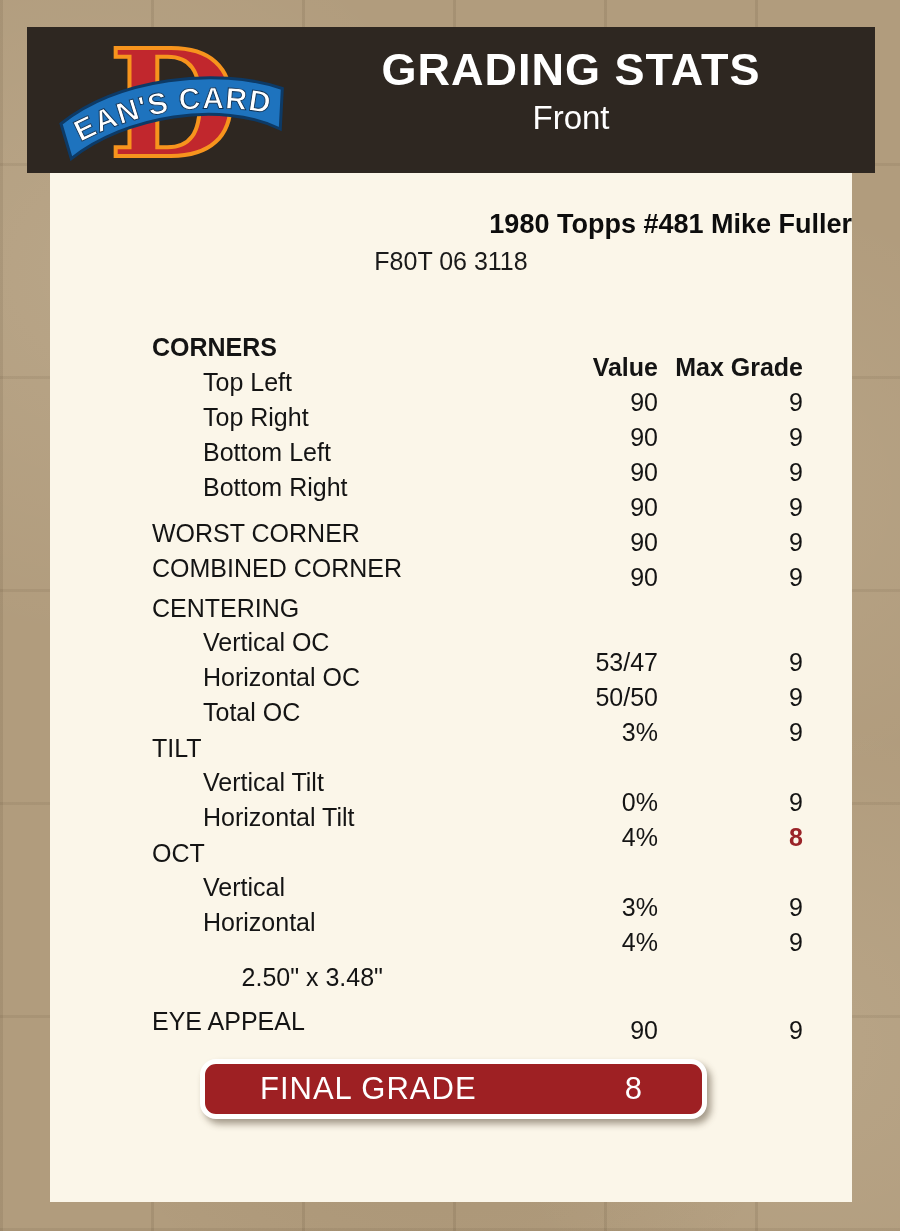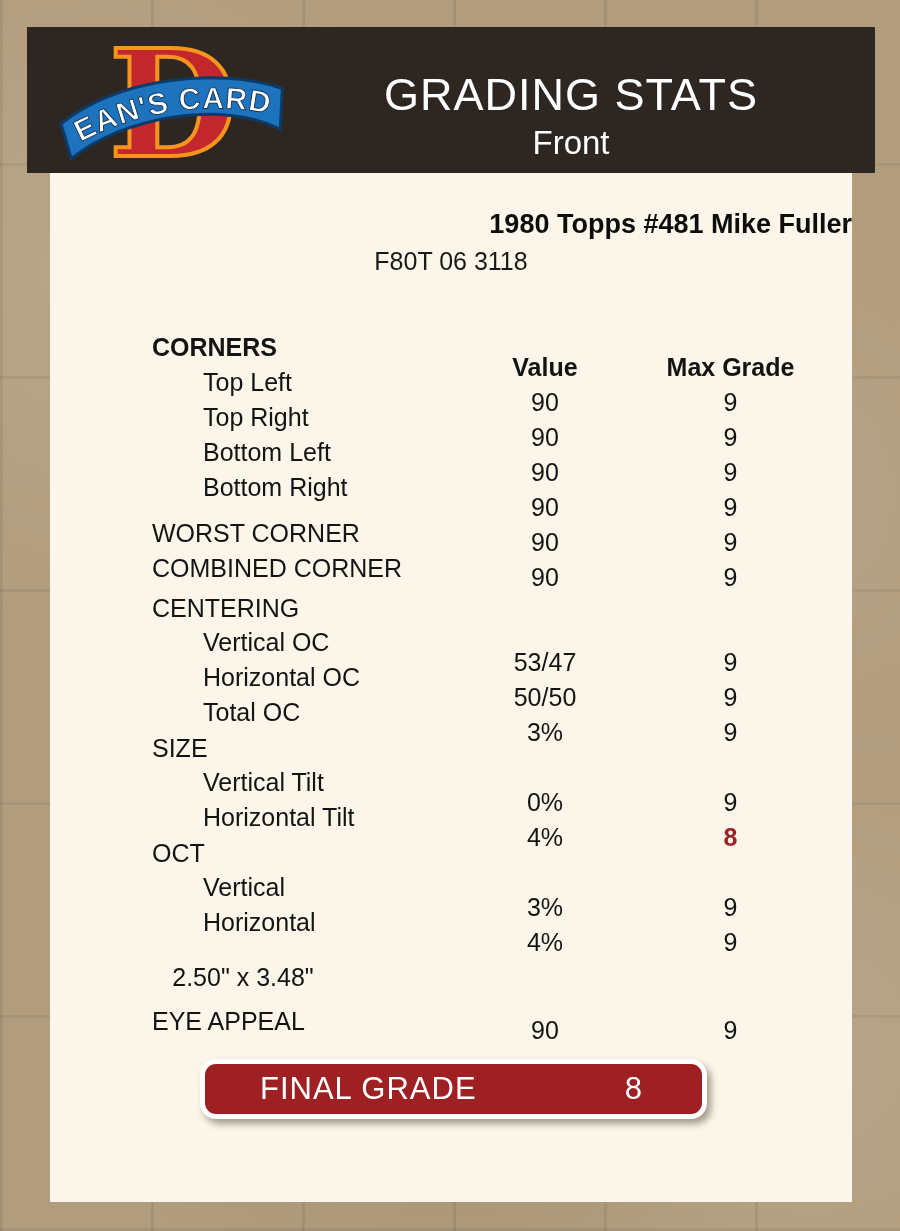--- a/index.html
+++ b/index.html
@@ -21,35 +21,35 @@
   }
   .header{
     position:absolute;left:27px;top:27px;width:848px;height:146px;
     background:#2e2721;
   }
   .logo{position:absolute;left:26px;top:5px;width:240px;height:140px;}
   .header-titles{
     position:absolute;left:280px;right:40px;top:0;height:100%;
     text-align:center;color:#ffffff;
   }
-  .header-title{font-size:45px;font-weight:normal;letter-spacing:1px;margin:45px 0 0 0;line-height:46px;}
+  .header-title{font-size:45px;font-weight:bold;letter-spacing:1px;margin:20px 0 0 0;line-height:46px;}
   .header-subtitle{font-size:33px;font-weight:normal;margin:8px 0 0 0;line-height:34px;}
   .panel{
     position:absolute;left:50px;top:173px;width:802px;height:1029px;
     background:#fbf6e9;
   }
   .card-title{margin:36px 0 0 0;text-align:right;font-size:27px;font-weight:bold;color:#0d0d0d;line-height:31px;}
   .card-code{margin:6px 0 0 0;text-align:center;font-size:25px;color:#1a1a1a;line-height:31px;}
   .stats-table{margin:36px 0 0 102px;width:651px;color:#141414;}
   .t-row{
     display:grid;grid-template-columns:280px 226px 145px;
     height:35px;align-items:center;font-size:25px;
   }
   .cell-label{text-align:left;white-space:nowrap;}
-  .cell-value,.cell-max{text-align:center;margin-top:40px;}
+  .cell-value,.cell-max{text-align:right;margin-top:40px;}
   .row--item .cell-label{padding-left:51px;}
   .row--header .cell-label,.row--header .cell-value,.row--header .cell-max{font-weight:bold;}
   .row--section .cell-label{font-weight:normal;margin-top:21px;}
   .cell-max--red{color:#9a2328;font-weight:bold;}
   .cell-value--wide{transform:translateX(-49px);white-space:nowrap;}
   .spacer-sm{height:15px;}
   .spacer-md{height:18px;}
   .final-grade{
     margin:48px 0 0 150px;width:497px;height:50px;
     background:#9e2023;border:5px solid #ffffff;border-radius:16px;
@@ -142,21 +142,21 @@
       <div class="cell-label">Horizontal OC</div>
       <div class="cell-value">50/50</div>
       <div class="cell-max">9</div>
     </div>
     <div class="t-row row--item">
       <div class="cell-label">Total OC</div>
       <div class="cell-value">3%</div>
       <div class="cell-max">9</div>
     </div>
     <div class="t-row row--section">
-      <div class="cell-label">SIZE</div>
+      <div class="cell-label">TILT</div>
       <div class="cell-value"></div>
       <div class="cell-max"></div>
     </div>
     <div class="t-row row--item">
       <div class="cell-label">Vertical Tilt</div>
       <div class="cell-value">0%</div>
       <div class="cell-max">9</div>
     </div>
     <div class="t-row row--item">
       <div class="cell-label">Horizontal Tilt</div>

